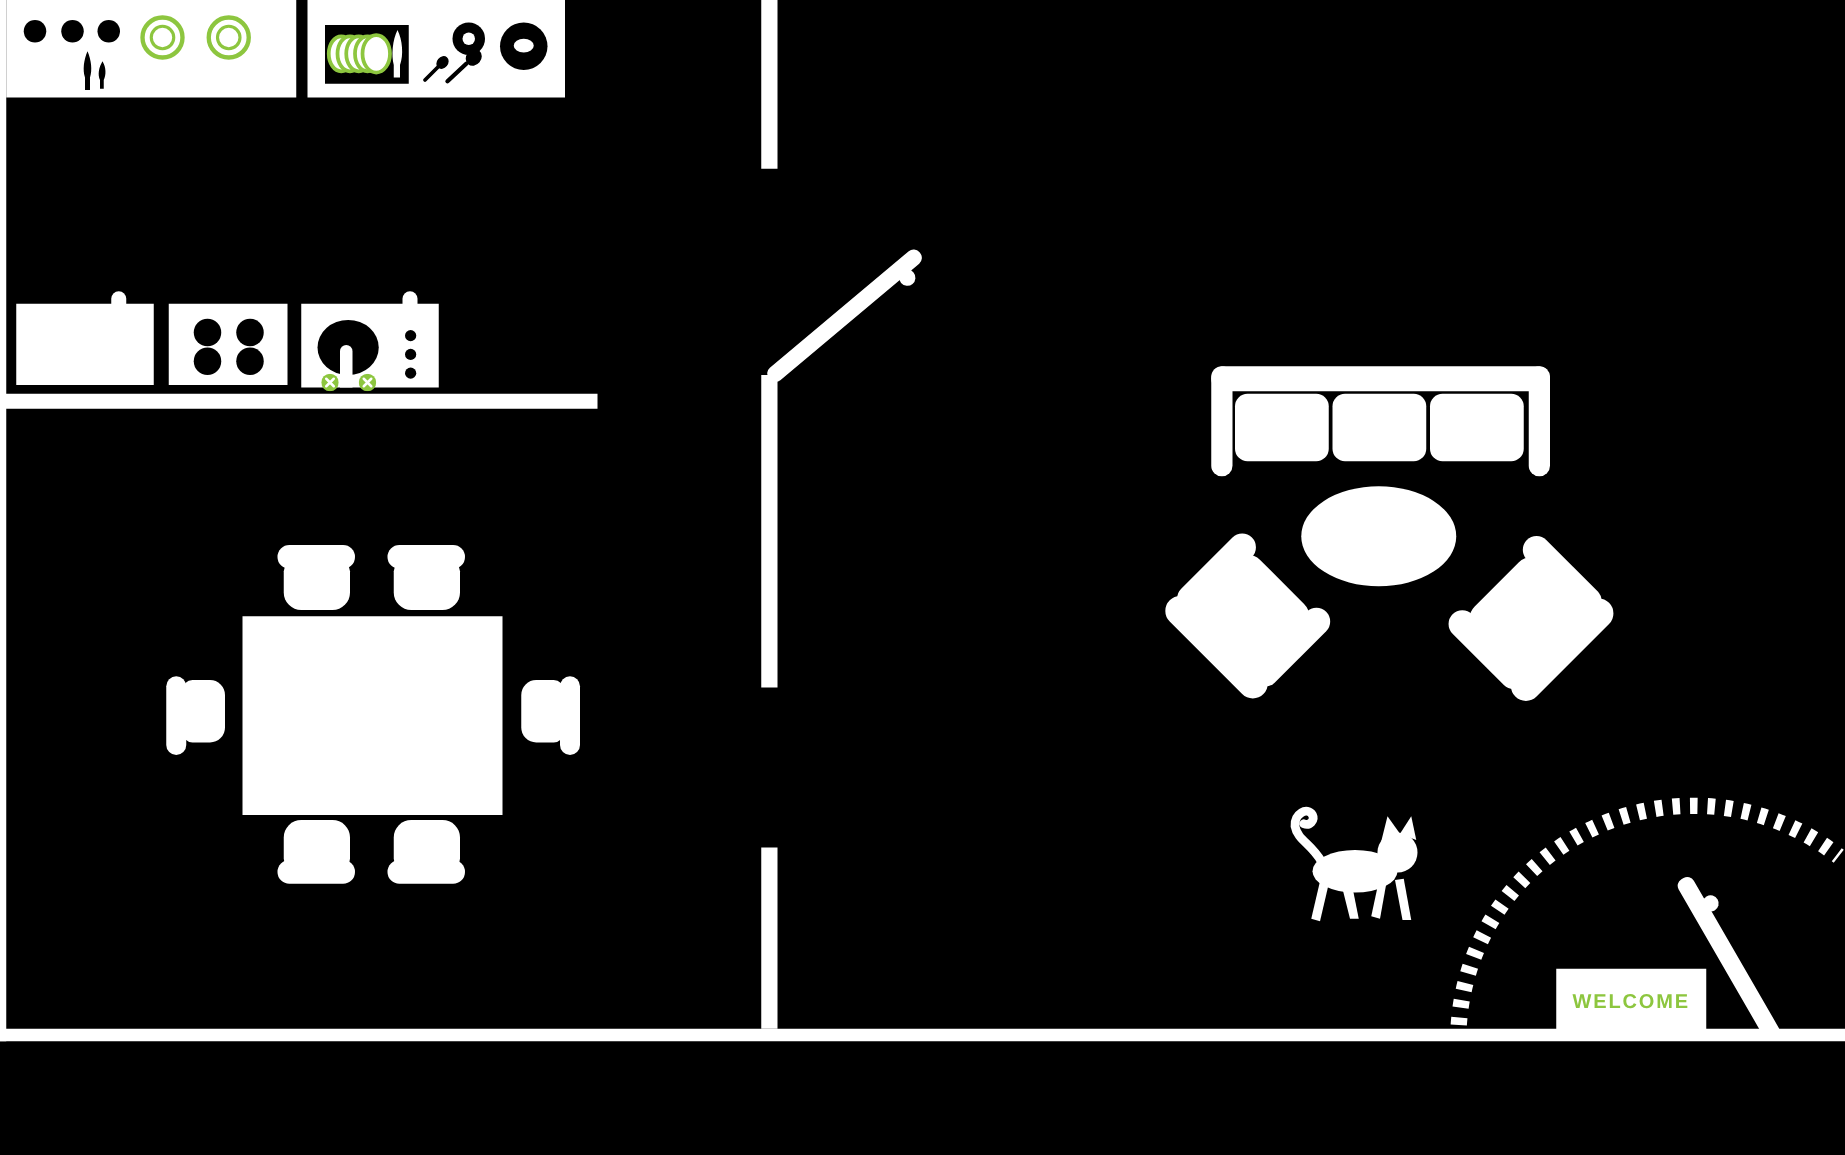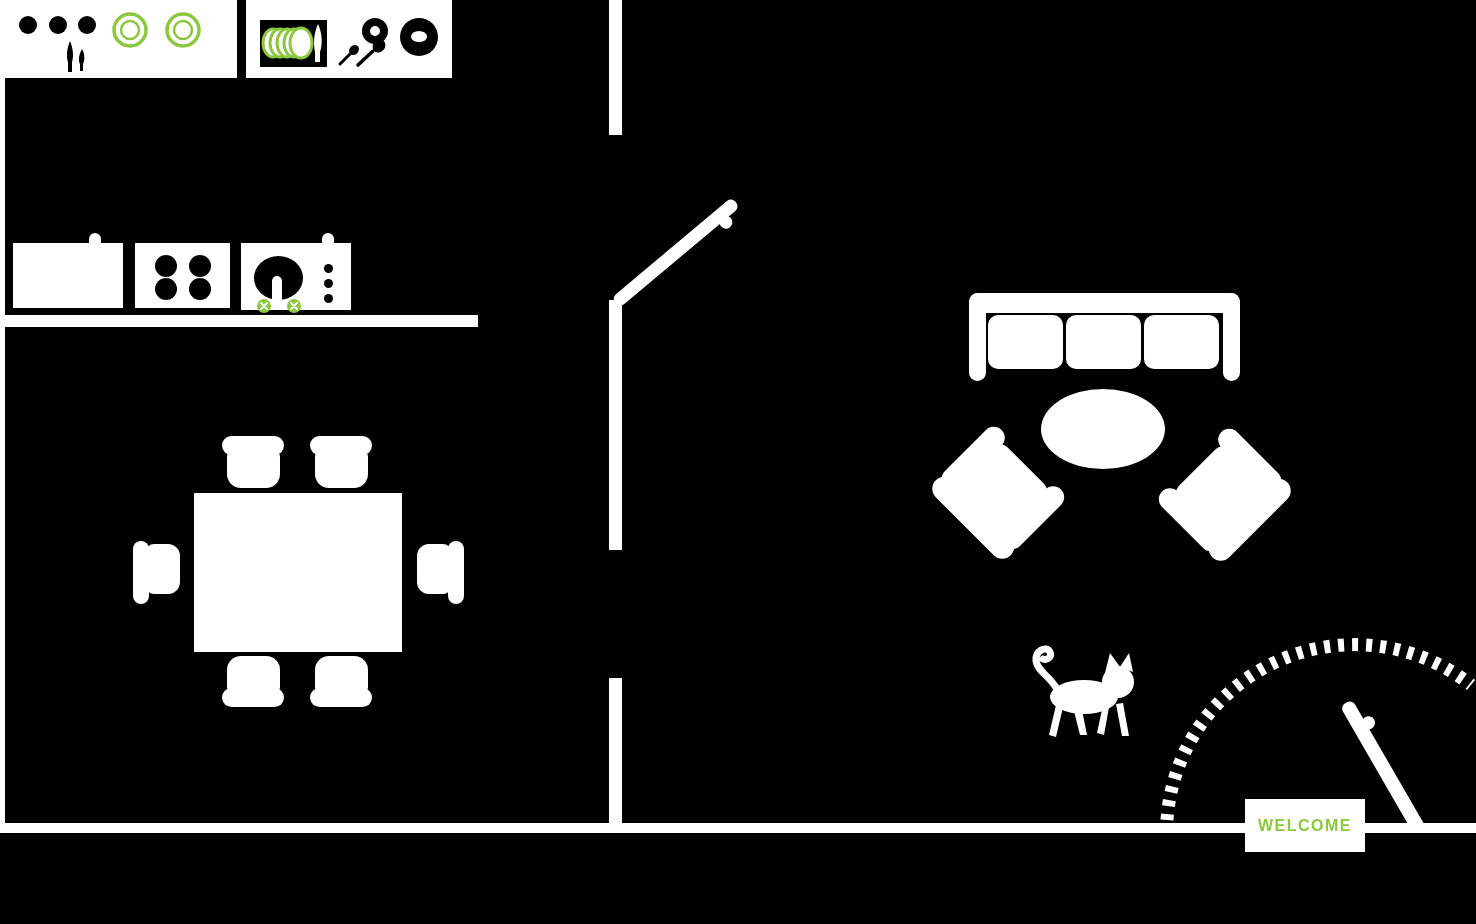--- a/index.html
+++ b/index.html
@@ -156,21 +156,21 @@
     <path d="M29,62 L22,92 L29,94 L36,64 Z" fill="#fff"></path>
     <path d="M46,64 L53,92 L60,92 L54,62 Z" fill="#fff"></path>
     <path d="M76,62 L70,90 L77,92 L82,64 Z" fill="#fff"></path>
     <path d="M89,61 L95,93 L102,93 L96,60 Z" fill="#fff"></path>
   </svg>
 
   <svg class="abs" style="left:0;top:0;" width="1476" height="924" viewBox="0 0 1476 924">
     <path d="M 1167 820 A 188 188 0 0 1 1471 685" fill="none" stroke="#fff" stroke-width="13" stroke-dasharray="6 8"></path>
   </svg>
 
-  <div class="abs w" style="left:1245px;top:799px;width:120px;height:53px;">
+  <div class="abs w" style="left:1245px;top:775px;width:120px;height:53px;">
     <div class="mat-text">WELCOME</div>
   </div>
 
   <div class="abs w" style="left:1413px;top:683px;width:14px;height:148px;border-radius:6px;
               transform:rotate(-30deg);transform-origin:50% 100%;">
     <div class="abs w round" style="right:-9px;top:22px;width:13px;height:13px;"></div>
   </div>
 
 </div>
 

